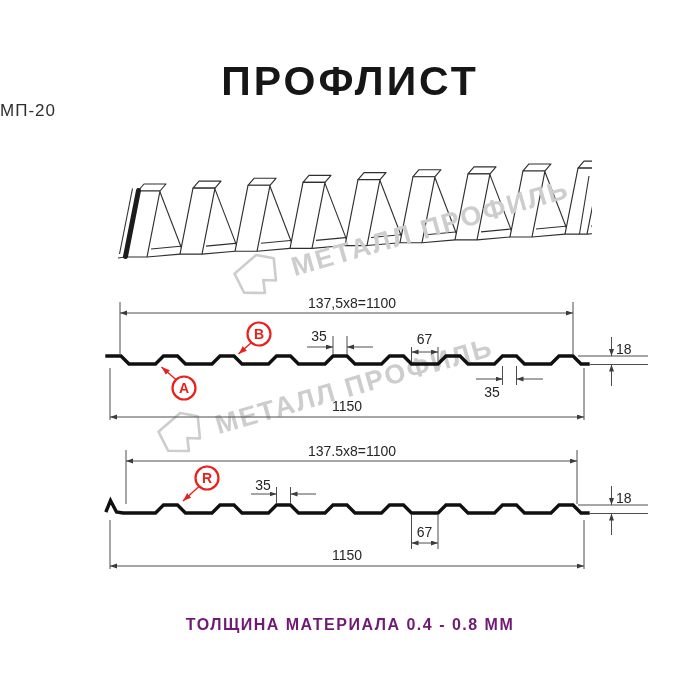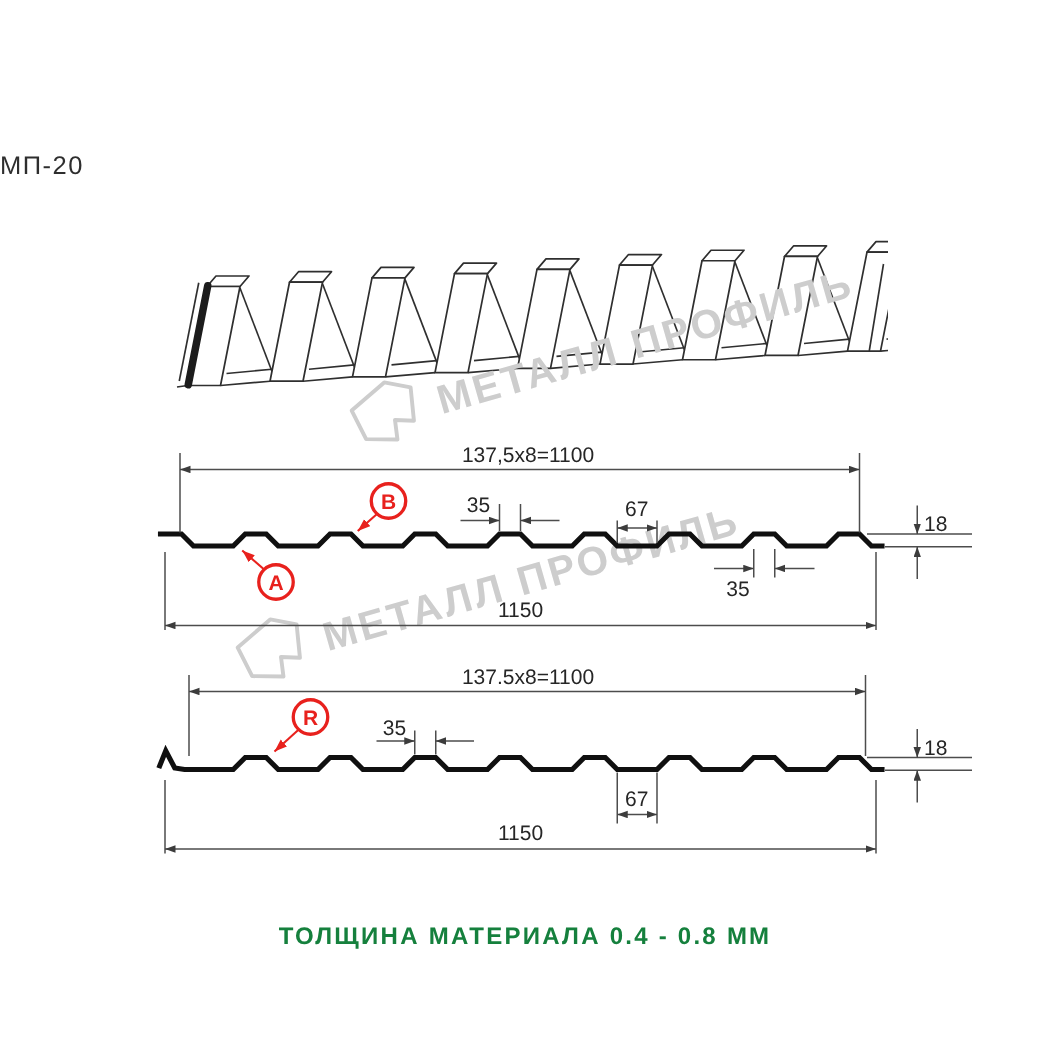--- a/index.html
+++ b/index.html
@@ -3,39 +3,40 @@
 <meta charset="utf-8">
 <style>
   html,body{margin:0;padding:0;background:#fff;}
   #page{position:relative;width:700px;height:700px;background:#ffffff;overflow:hidden;
         font-family:"Liberation Sans",sans-serif;}
   .title{position:absolute;left:0;top:58px;width:700px;text-align:center;
          font-size:41px;font-weight:700;letter-spacing:3px;color:#161616;}
   .subtitle{position:absolute;left:0;top:101px;width:700px;text-align:left;
          font-size:17px;font-weight:400;letter-spacing:1px;color:#2e2e2e;}
   .footer{position:absolute;left:0;top:616px;width:700px;text-align:center;
-         font-size:16px;font-weight:700;letter-spacing:1.5px;color:#15803d;}
+         font-size:16px;font-weight:700;letter-spacing:1.5px;color:#701a75;}
   svg text{user-select:none;}
   .dim{stroke:#4d4d4d;stroke-width:1;fill:none;}
   .prof{stroke:#101010;stroke-width:3.4;fill:none;stroke-linejoin:miter;stroke-linecap:square;}
   .l3d{stroke:#2f2f2f;stroke-width:1.1;fill:none;}
   .f3d{fill:#ffffff;stroke:#2f2f2f;stroke-width:1.15;stroke-linejoin:round;}
   .thick3d{stroke:#1c1c1c;stroke-width:5;fill:none;stroke-linecap:round;}
   .dimtxt{font-family:"Liberation Sans",sans-serif;font-size:14px;fill:#262626;}
   .lbltxt{font-family:"Liberation Sans",sans-serif;font-size:14px;font-weight:700;fill:#e8211d;}
   .redline{stroke:#e8211d;stroke-width:1.4;fill:none;}
   .redcirc{stroke:#e8211d;stroke-width:2.2;fill:#ffffff;}
   .wmtext{font-family:"Liberation Sans",sans-serif;font-size:27px;font-weight:700;
           letter-spacing:2px;fill:#cdcdcd;}
   .wmlogo{stroke:#cdcdcd;stroke-width:2.6;fill:none;stroke-linejoin:round;}
 </style>
 </head>
 <body>
 
 <div id="page">
+  <div class="title">ПРОФЛИСТ</div>
   <div class="subtitle">МП-20</div>
 
   <svg id="draw" width="700" height="700" viewBox="0 0 700 700" style="position:absolute;left:0;top:0;">
     <defs>
       <marker id="dimA" markerWidth="8" markerHeight="6" refX="7" refY="2.5" orient="auto-start-reverse">
         <path d="M0 0 L7 2.5 L0 5 Z" fill="#3c3c3c"></path>
       </marker>
       <marker id="redA" markerWidth="7" markerHeight="5" refX="6" refY="2.2" orient="auto-start-reverse">
         <path d="M0 0 L6 2.2 L0 4.4 Z" fill="#e8211d"></path>
       </marker>

